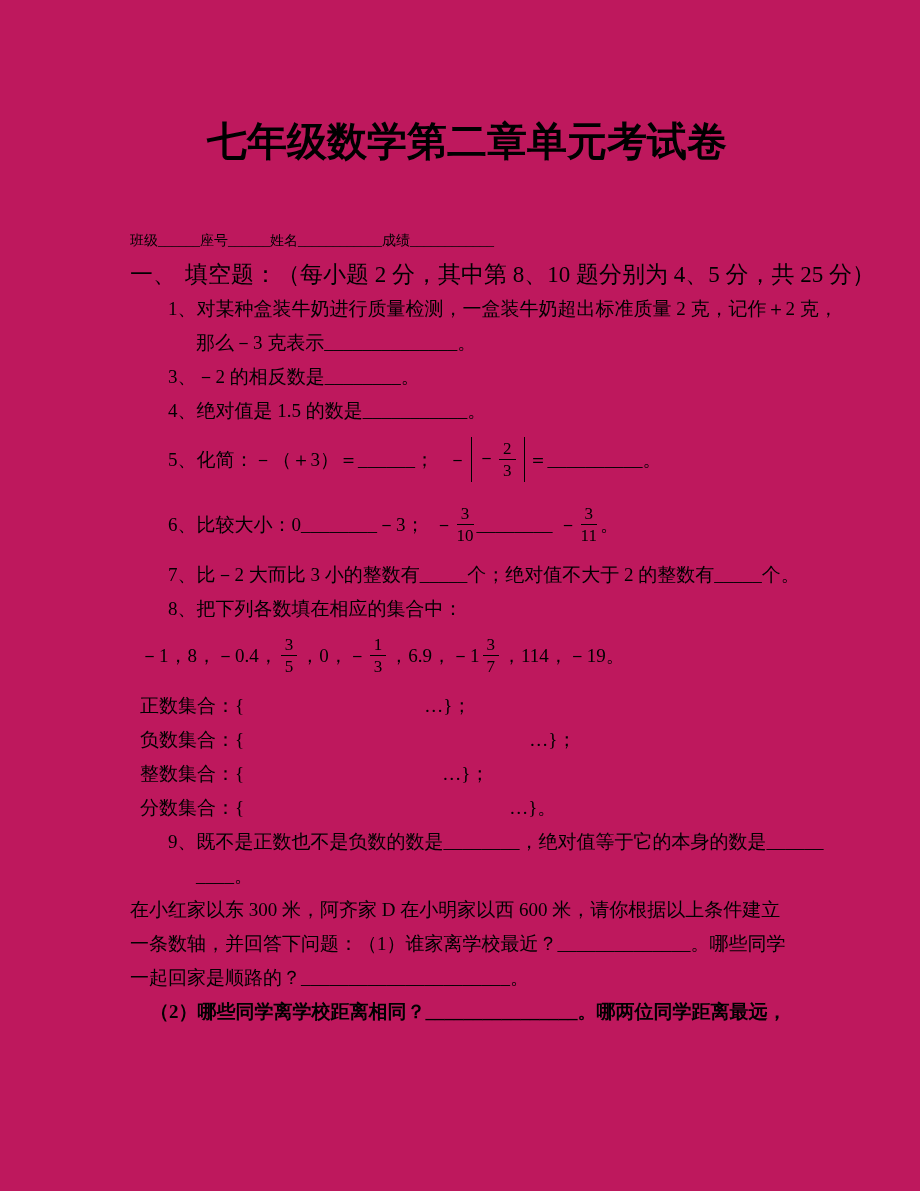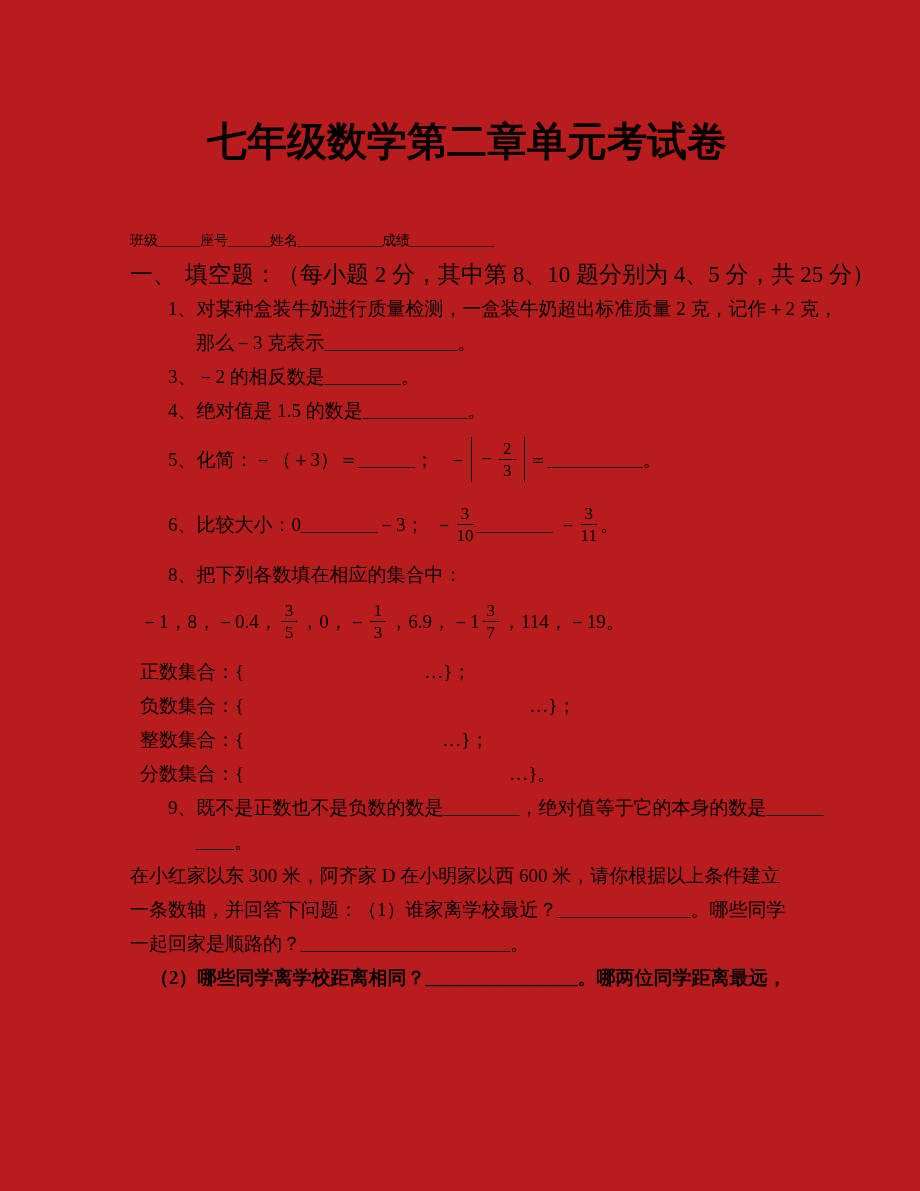--- a/index.html
+++ b/index.html
@@ -1,17 +1,17 @@
 <!DOCTYPE html>
 <html><head>
 <meta charset="utf-8">
 <style>
   html,body{margin:0;padding:0;background:#888;}
   .page{
-    width:920px;height:1191px;background:#b91c1c;color:#000;
+    width:920px;height:1191px;background:#be185d;color:#000;
     font-family:"Liberation Serif","DejaVu Serif",serif;
     position:relative;overflow:hidden;margin:0 auto;
   }
   .content{padding:116px 116px 0 130px;}
   .doc-title{
     font-size:40px;font-weight:700;text-align:center;
     line-height:52px;margin:0 0 56px 0;white-space:nowrap;
   }
   .hline{font-size:14px;line-height:34px;white-space:nowrap;}
   .hline .blank{letter-spacing:0;}
@@ -51,20 +51,21 @@
     <div class="section">
       <span class="num">一、</span><span>填空题：（每小题 2 分，其中第 8、10 题分别为 4、5 分，共 25 分）</span>
     </div>
     <div id="doc-lines">
         <div class="line ind1"><span class="seg">1、对某种盒装牛奶进行质量检测，一盒装牛奶超出标准质量 2 克，记作＋2 克，</span></div>
         <div class="line ind2"><span class="seg">那么－3 克表示______________。</span></div>
         <div class="line ind1"><span class="seg">3、－2 的相反数是________。</span></div>
         <div class="line ind1"><span class="seg">4、绝对值是 1.5 的数是___________。</span></div>
         <div class="line ind1 tall"><span class="seg">5、化简：－（＋3）＝______；</span><span class="gap" style="width: 14px;"></span><span class="seg">－</span><span class="absbar"><span class="seg">－</span><span class="frac"><span class="fn">2</span><span class="fd">3</span></span></span><span class="seg">＝__________。</span></div>
         <div class="line ind1 tall"><span class="seg">6、比较大小：0________－3；</span><span class="gap" style="width: 10px;"></span><span class="seg">－</span><span class="frac"><span class="fn">3</span><span class="fd">10</span></span><span class="seg">________</span><span class="gap" style="width: 6px;"></span><span class="seg">－</span><span class="frac"><span class="fn">3</span><span class="fd">11</span></span><span class="seg">。</span></div>
+        <div class="line ind1"><span class="seg">7、比－2 大而比 3 小的整数有_____个；绝对值不大于 2 的整数有_____个。</span></div>
         <div class="line ind1"><span class="seg">8、把下列各数填在相应的集合中：</span></div>
         <div class="line ind3 tall"><span class="seg">－1，8，－0.4，</span><span class="frac"><span class="fn">3</span><span class="fd">5</span></span><span class="seg">，0，－</span><span class="frac"><span class="fn">1</span><span class="fd">3</span></span><span class="seg">，6.9，－1</span><span class="frac"><span class="fn">3</span><span class="fd">7</span></span><span class="seg">，114，－19。</span></div>
         <div class="line ind3"><span class="seg">正数集合：{</span><span class="gap" style="width: 180px;"></span><span class="seg">…}；</span></div>
         <div class="line ind3"><span class="seg">负数集合：{</span><span class="gap" style="width: 285px;"></span><span class="seg">…}；</span></div>
         <div class="line ind3"><span class="seg">整数集合：{</span><span class="gap" style="width: 198px;"></span><span class="seg">…}；</span></div>
         <div class="line ind3"><span class="seg">分数集合：{</span><span class="gap" style="width: 265px;"></span><span class="seg">…}。</span></div>
         <div class="line ind1"><span class="seg">9、既不是正数也不是负数的数是________，绝对值等于它的本身的数是______</span></div>
         <div class="line ind2"><span class="seg">____。</span></div>
         <div class="line ind0"><span class="seg">在小红家以东 300 米，阿齐家 D 在小明家以西 600 米，请你根据以上条件建立</span></div>
         <div class="line ind0"><span class="seg">一条数轴，并回答下问题：（1）谁家离学校最近？______________。哪些同学</span></div>

